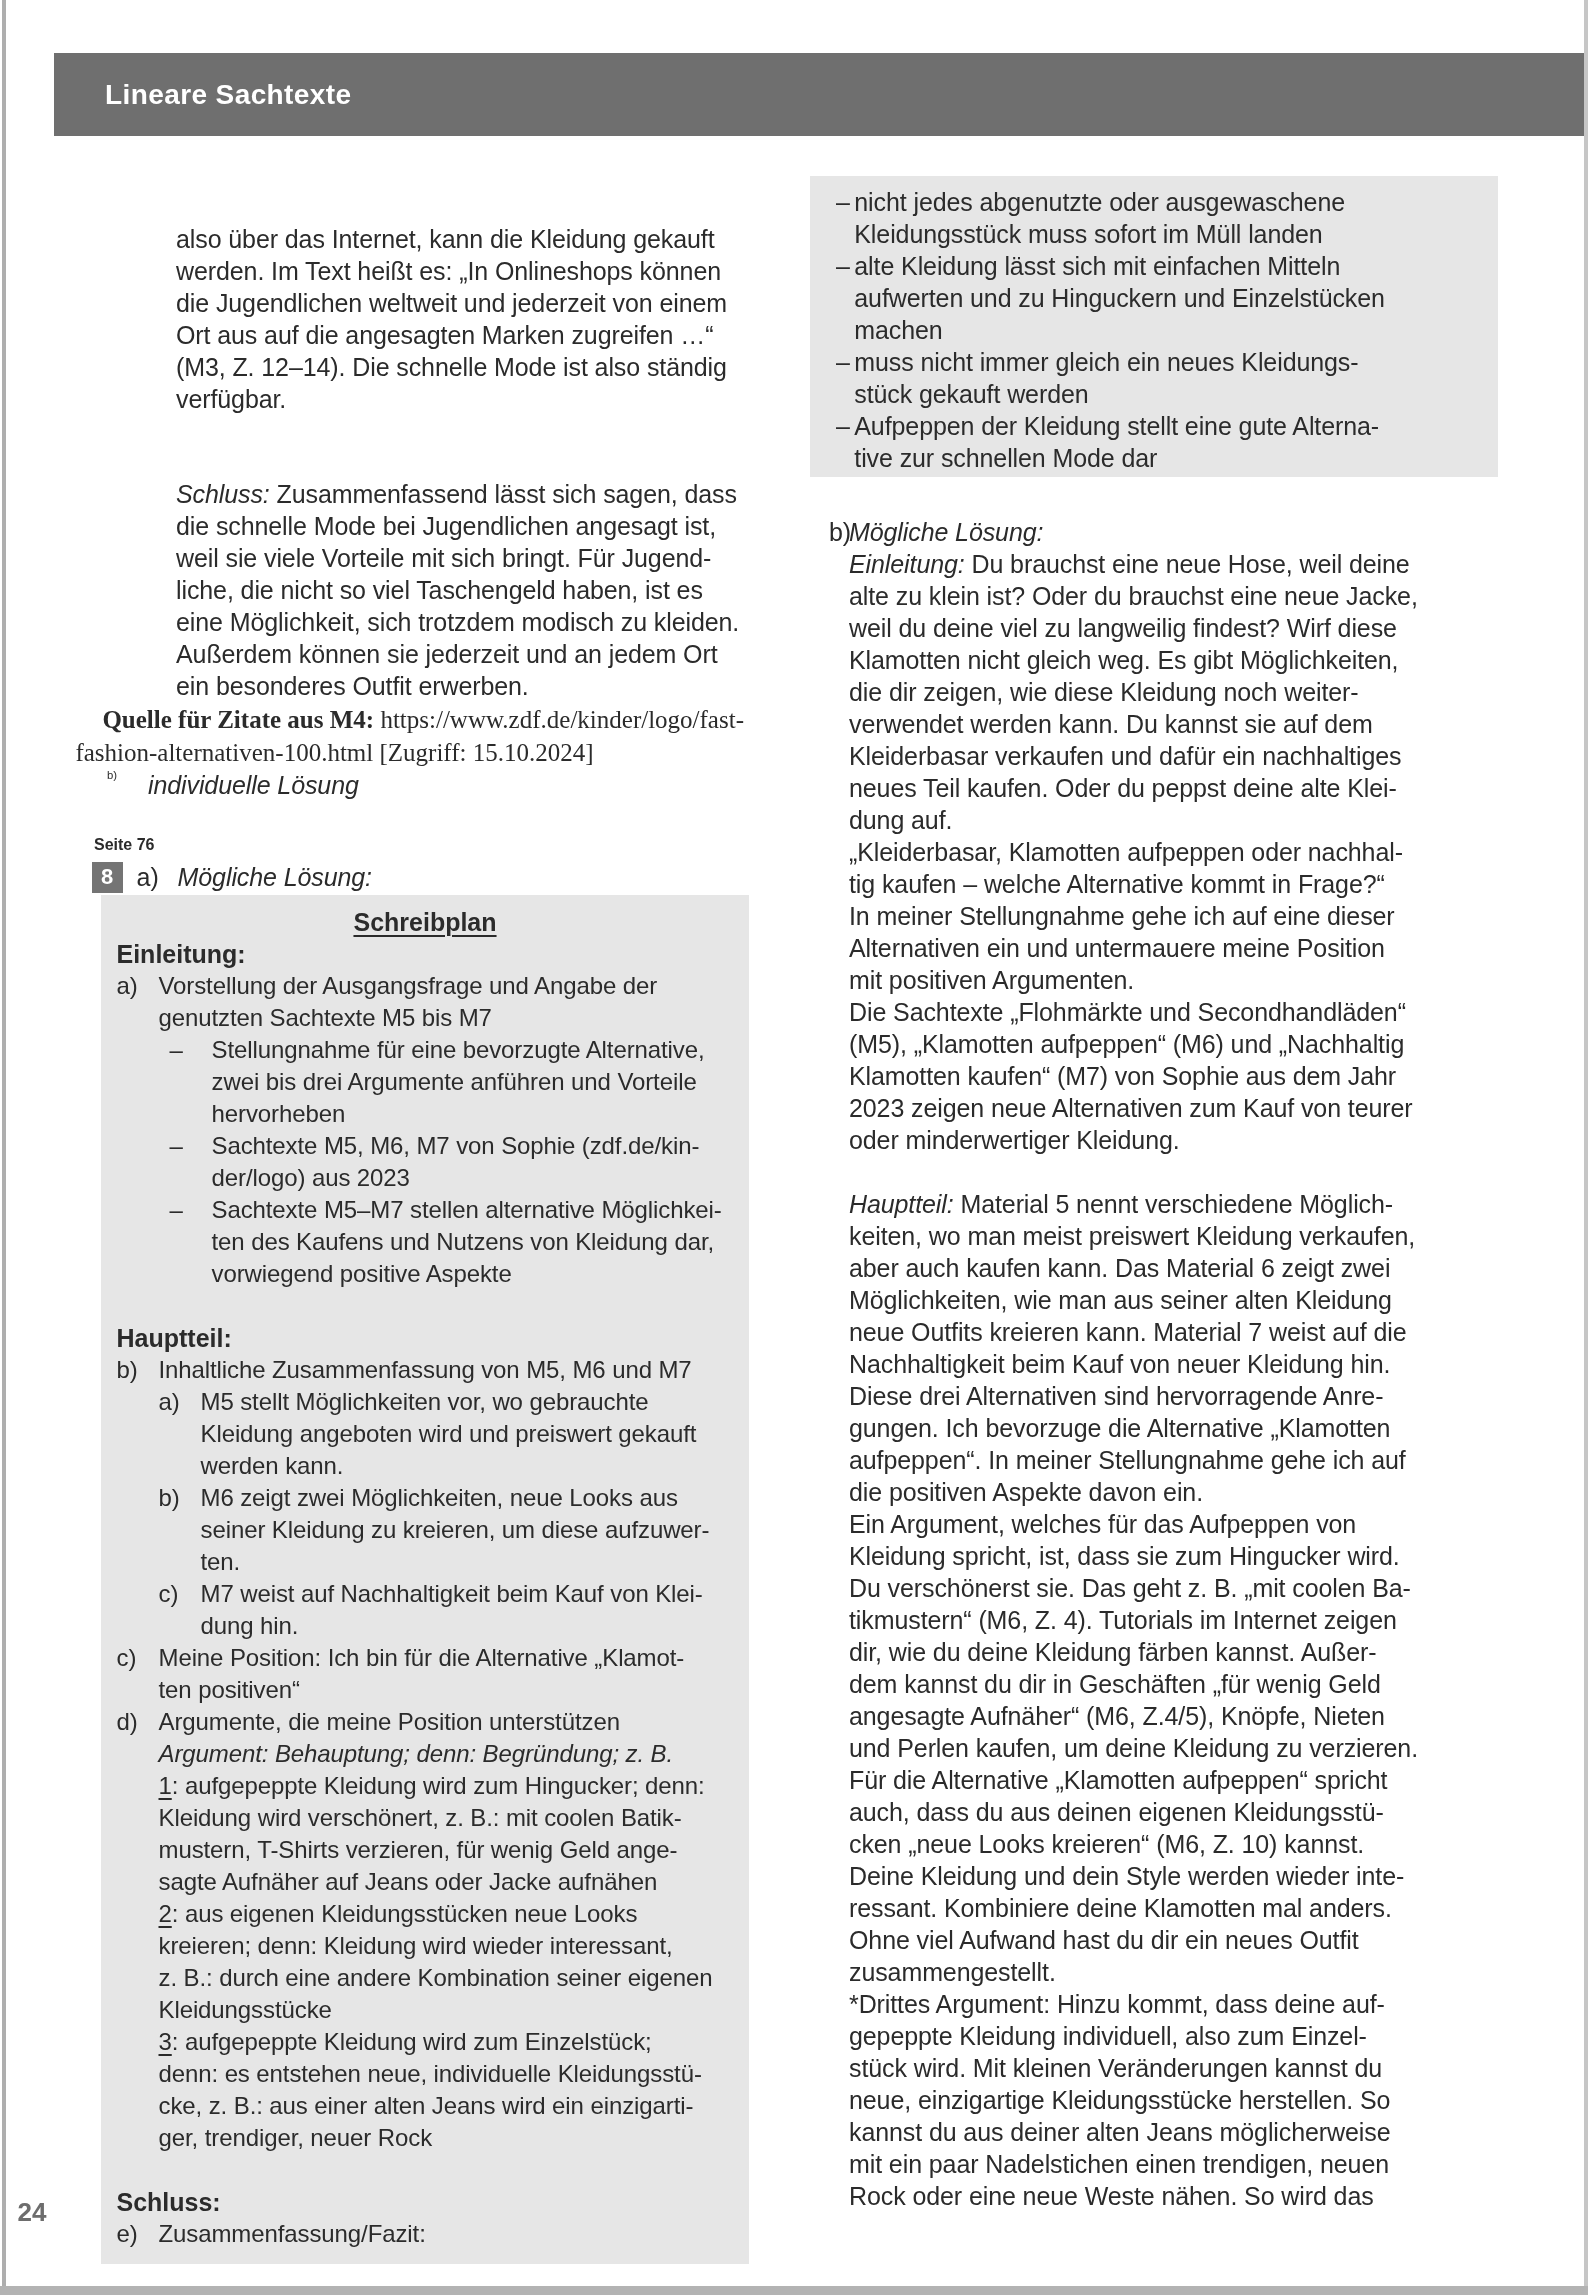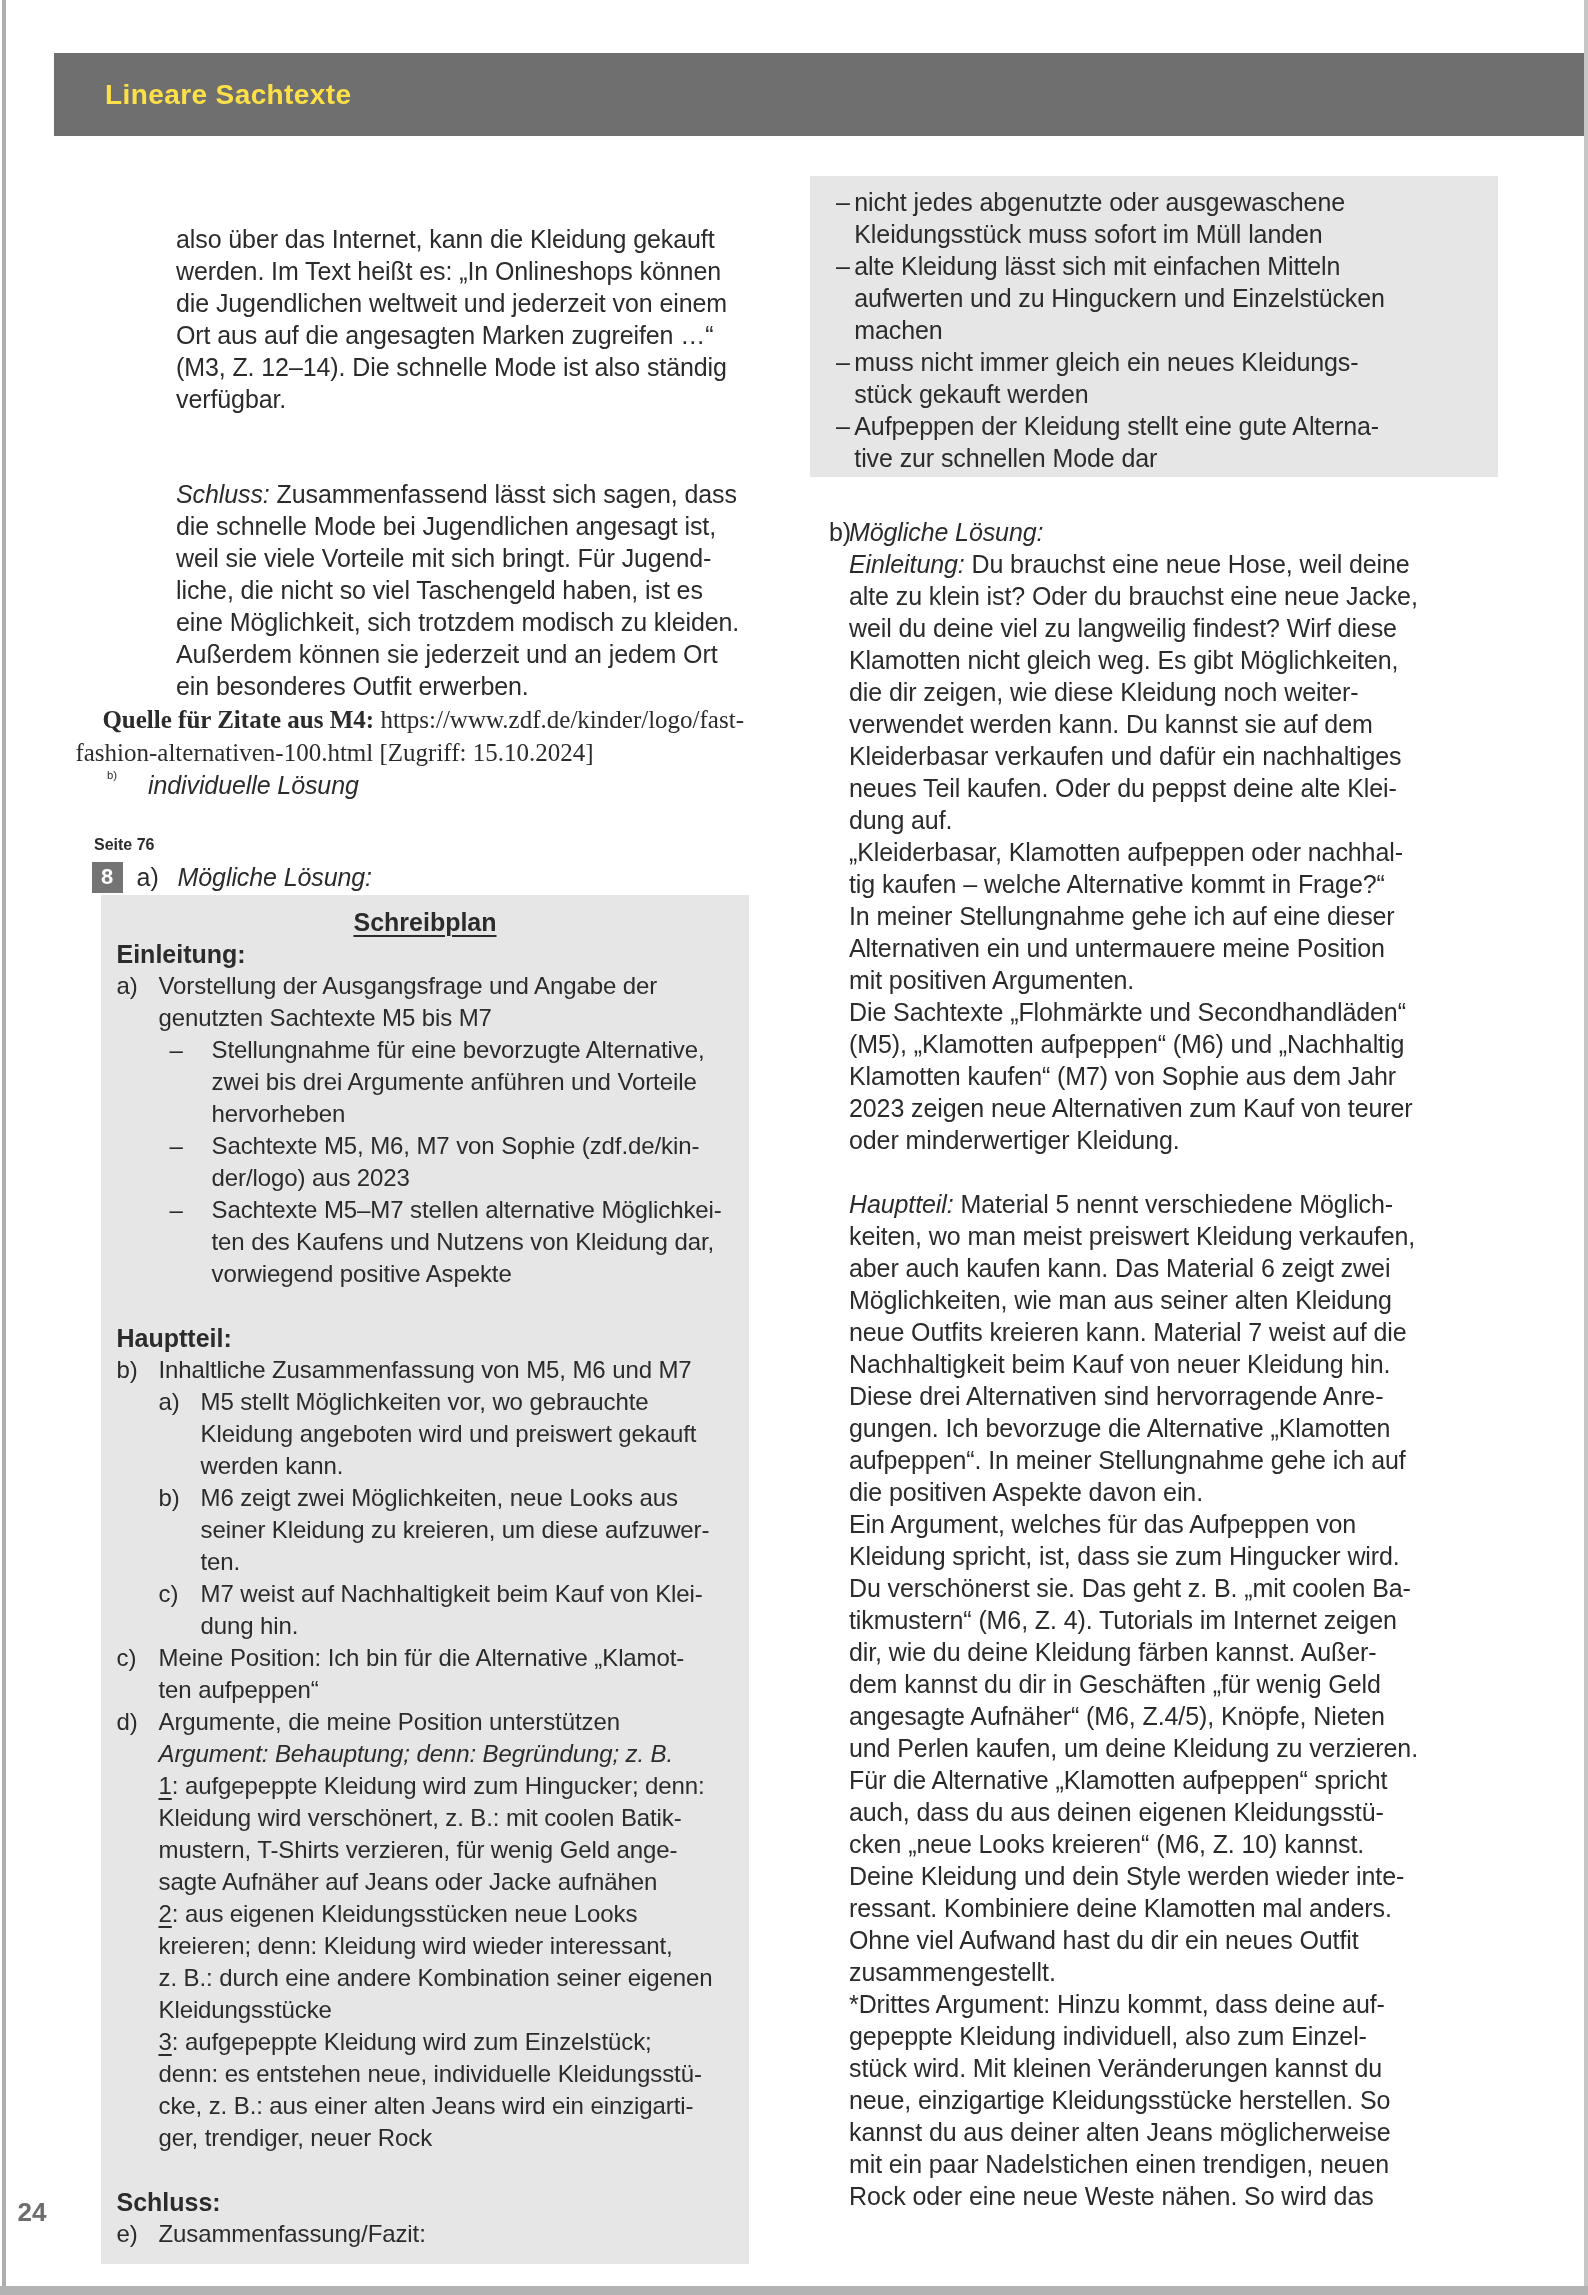--- a/index.html
+++ b/index.html
@@ -25,21 +25,21 @@
   .edge-bottom{position:absolute;left:0;top:2286px;width:1588px;height:10px;background:var(--edge);}
 
   
   .header-bar{
     position:absolute;left:54px;top:53px;width:1530px;height:83px;
     background:var(--header-bar);
     display:flex;align-items:center;
     padding-left:51px;box-sizing:border-box;
   }
   .header-bar .title{
-    color:#fde047;font-weight:bold;font-size:28px;letter-spacing:0.4px;
+    color:#ffffff;font-weight:bold;font-size:28px;letter-spacing:0.4px;
   }
 
   
   .line{white-space:nowrap;line-height:32px;font-size:25px;letter-spacing:-0.1px;}
   .vgap{height:32px;}
   i{font-style:italic;}
   .u{text-decoration:underline;text-underline-offset:3.5px;text-decoration-thickness:1.8px;}
 
   
   .col-left{position:absolute;left:74px;top:192px;width:705px;}
@@ -201,21 +201,21 @@
             <span class="plan-label">c)</span>
             <div class="plan-lines">
               <div class="line">M7 weist auf Nachhaltigkeit beim Kauf von Klei-</div>
               <div class="line">dung hin.</div>
             </div>
           </div>
           <div class="plan-row">
             <span class="plan-label">c)</span>
             <div class="plan-lines">
               <div class="line">Meine Position: Ich bin für die Alternative „Klamot-</div>
-              <div class="line">ten aufpeppen“</div>
+              <div class="line">ten positiven“</div>
             </div>
           </div>
           <div class="plan-row">
             <span class="plan-label">d)</span>
             <div class="plan-lines">
               <div class="line">Argumente, die meine Position unterstützen</div>
               <div class="line"><i>Argument: Behauptung; denn: Begründung; z. B.</i></div>
               <div class="line"><span class="u">1</span>: aufgepeppte Kleidung wird zum Hingucker; denn:</div>
               <div class="line">Kleidung wird verschönert, z. B.: mit coolen Batik-</div>
               <div class="line">mustern, T-Shirts verzieren, für wenig Geld ange-</div>

